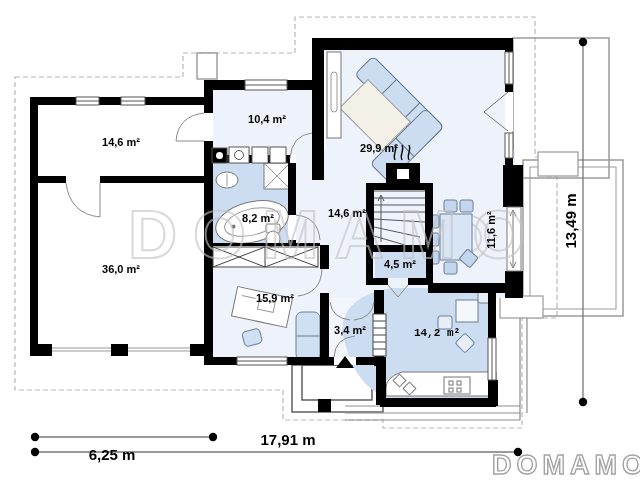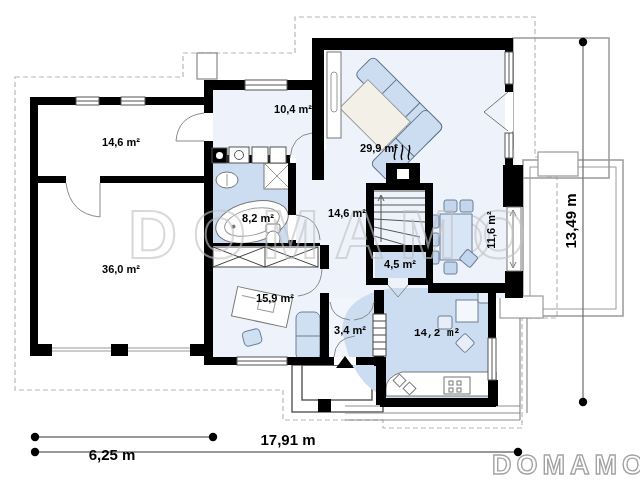--- a/index.html
+++ b/index.html
@@ -344,21 +344,21 @@
     <circle cx="583" cy="42" r="4.2" fill="#000"></circle>
     <circle cx="583" cy="402" r="4.2" fill="#000"></circle>
   </g>
 </svg>
 
 <div class="watermark">DOMAMO</div>
 <div class="brand">DOMAMO</div>
 
 <div class="rl" style="left:121px;top:142px;">14,6 m²</div>
 <div class="rl" style="left:121px;top:256px;margin-top:13px;">36,0 m²</div>
-<div class="rl" style="left:267px;top:109px;margin-left:26px;">10,4 m²</div>
+<div class="rl" style="left:267px;top:119px;">10,4 m²</div>
 <div class="rl" style="left:258px;top:218px;">8,2 m²</div>
 <div class="rl" style="left:347px;top:213px;">14,6 m²</div>
 <div class="rl" style="left:275px;top:288px;margin-top:10px;">15,9 m²</div>
 <div class="rl" style="left:379px;top:148px;">29,9 m²</div>
 <div class="rl rot" style="left:491px;top:230px;">11,6 m²</div>
 <div class="rl" style="left:400px;top:264px;">4,5 m²</div>
 <div class="rl" style="left:350px;top:330px;text-align:right;">3,4 m²</div>
 <div class="rl" style="left:437px;top:333px;font-family:Liberation Mono, monospace;">14,2 m²</div>
 
 <div class="dim" style="left:112px;top:422px;margin-top:32px;">6,25 m</div>

